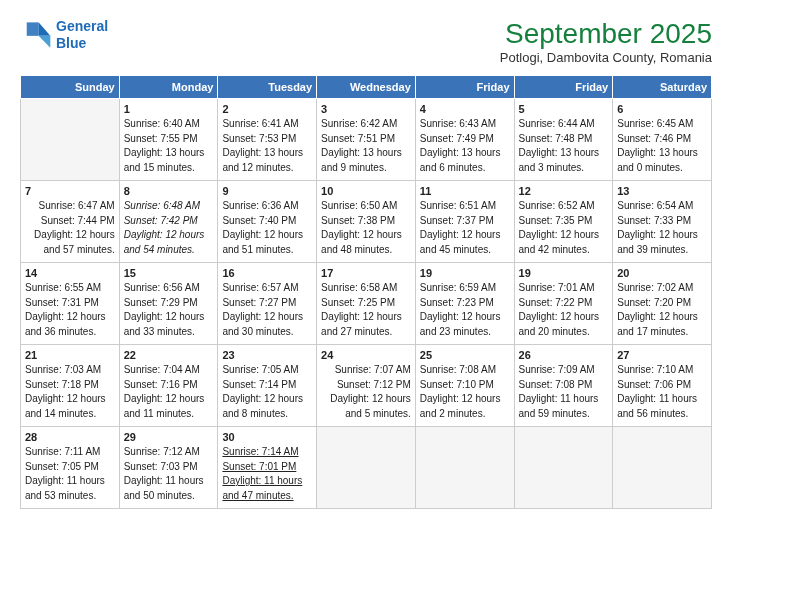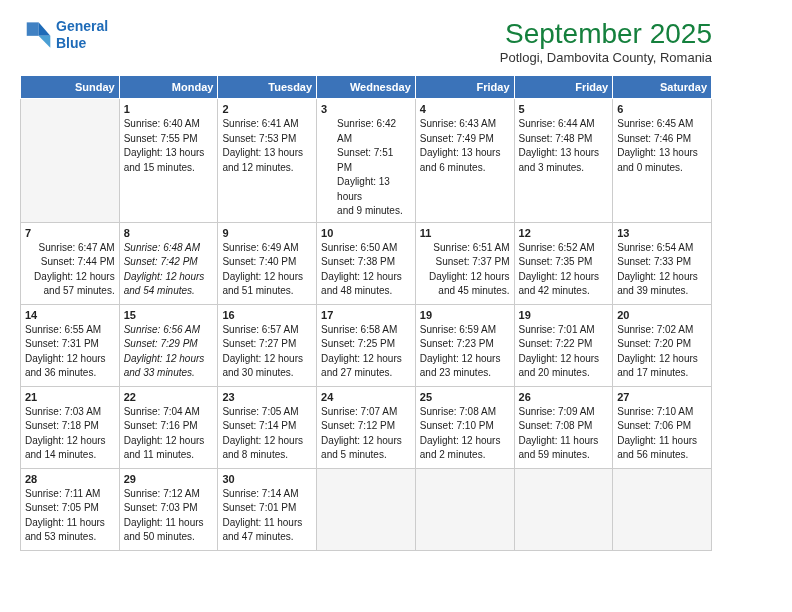--- a/index.html
+++ b/index.html
@@ -134,21 +134,21 @@
           </td>
           <td>
             <div class="day-num">2</div>
             <div class="cell-info" style="white-space: pre-line;">Sunrise: 6:41 AM
 Sunset: 7:53 PM
 Daylight: 13 hours
 and 12 minutes.</div>
           </td>
           <td>
             <div class="day-num">3</div>
-            <div class="cell-info" style="white-space: pre-line; margin-left: 16px;">Sunrise: 6:42 AM
+            <div class="cell-info" style="white-space: pre-line;">Sunrise: 6:42 AM
 Sunset: 7:51 PM
 Daylight: 13 hours
 and 9 minutes.</div>
           </td>
           <td>
             <div class="day-num">4</div>
             <div class="cell-info" style="white-space: pre-line;">Sunrise: 6:43 AM
 Sunset: 7:49 PM
 Daylight: 13 hours
 and 6 minutes.</div>
@@ -178,35 +178,35 @@
           </td>
           <td>
             <div class="day-num">8</div>
             <div class="cell-info" style="white-space: pre-line; font-style: italic;">Sunrise: 6:48 AM
 Sunset: 7:42 PM
 Daylight: 12 hours
 and 54 minutes.</div>
           </td>
           <td>
             <div class="day-num">9</div>
-            <div class="cell-info" style="white-space: pre-line;">Sunrise: 6:49 AM
+            <div class="cell-info" style="white-space: pre-line;">Sunrise: 6:36 AM
 Sunset: 7:40 PM
 Daylight: 12 hours
 and 51 minutes.</div>
           </td>
           <td>
             <div class="day-num">10</div>
             <div class="cell-info" style="white-space: pre-line;">Sunrise: 6:50 AM
 Sunset: 7:38 PM
 Daylight: 12 hours
 and 48 minutes.</div>
           </td>
           <td>
             <div class="day-num">11</div>
-            <div class="cell-info" style="white-space: pre-line; text-align: right;">Sunrise: 6:51 AM
+            <div class="cell-info" style="white-space: pre-line;">Sunrise: 6:51 AM
 Sunset: 7:37 PM
 Daylight: 12 hours
 and 45 minutes.</div>
           </td>
           <td>
             <div class="day-num">12</div>
             <div class="cell-info" style="white-space: pre-line;">Sunrise: 6:52 AM
 Sunset: 7:35 PM
 Daylight: 12 hours
 and 42 minutes.</div>
@@ -222,21 +222,21 @@
         <tr>
           <td>
             <div class="day-num">14</div>
             <div class="cell-info" style="white-space: pre-line;">Sunrise: 6:55 AM
 Sunset: 7:31 PM
 Daylight: 12 hours
 and 36 minutes.</div>
           </td>
           <td>
             <div class="day-num">15</div>
-            <div class="cell-info" style="white-space: pre-line; font-style: italic;">Sunrise: 6:56 AM
+            <div class="cell-info" style="white-space: pre-line;">Sunrise: 6:56 AM
 Sunset: 7:29 PM
 Daylight: 12 hours
 and 33 minutes.</div>
           </td>
           <td>
             <div class="day-num">16</div>
             <div class="cell-info" style="white-space: pre-line;">Sunrise: 6:57 AM
 Sunset: 7:27 PM
 Daylight: 12 hours
 and 30 minutes.</div>
@@ -287,21 +287,21 @@
           </td>
           <td>
             <div class="day-num">23</div>
             <div class="cell-info" style="white-space: pre-line;">Sunrise: 7:05 AM
 Sunset: 7:14 PM
 Daylight: 12 hours
 and 8 minutes.</div>
           </td>
           <td>
             <div class="day-num">24</div>
-            <div class="cell-info" style="white-space: pre-line;">Sunrise: 7:07 AM
+            <div class="cell-info" style="white-space: pre-line; text-align: right;">Sunrise: 7:07 AM
 Sunset: 7:12 PM
 Daylight: 12 hours
 and 5 minutes.</div>
           </td>
           <td>
             <div class="day-num">25</div>
             <div class="cell-info" style="white-space: pre-line;">Sunrise: 7:08 AM
 Sunset: 7:10 PM
 Daylight: 12 hours
 and 2 minutes.</div>
@@ -331,21 +331,21 @@
           </td>
           <td>
             <div class="day-num">29</div>
             <div class="cell-info" style="white-space: pre-line;">Sunrise: 7:12 AM
 Sunset: 7:03 PM
 Daylight: 11 hours
 and 50 minutes.</div>
           </td>
           <td>
             <div class="day-num">30</div>
-            <div class="cell-info" style="white-space: pre-line;">Sunrise: 7:14 AM
+            <div class="cell-info" style="white-space: pre-line; text-decoration: underline;">Sunrise: 7:14 AM
 Sunset: 7:01 PM
 Daylight: 11 hours
 and 47 minutes.</div>
           </td>
           <td class="empty"></td>
           <td class="empty"></td>
           <td class="empty"></td>
           <td class="empty"></td>
         </tr>
       </tbody>

